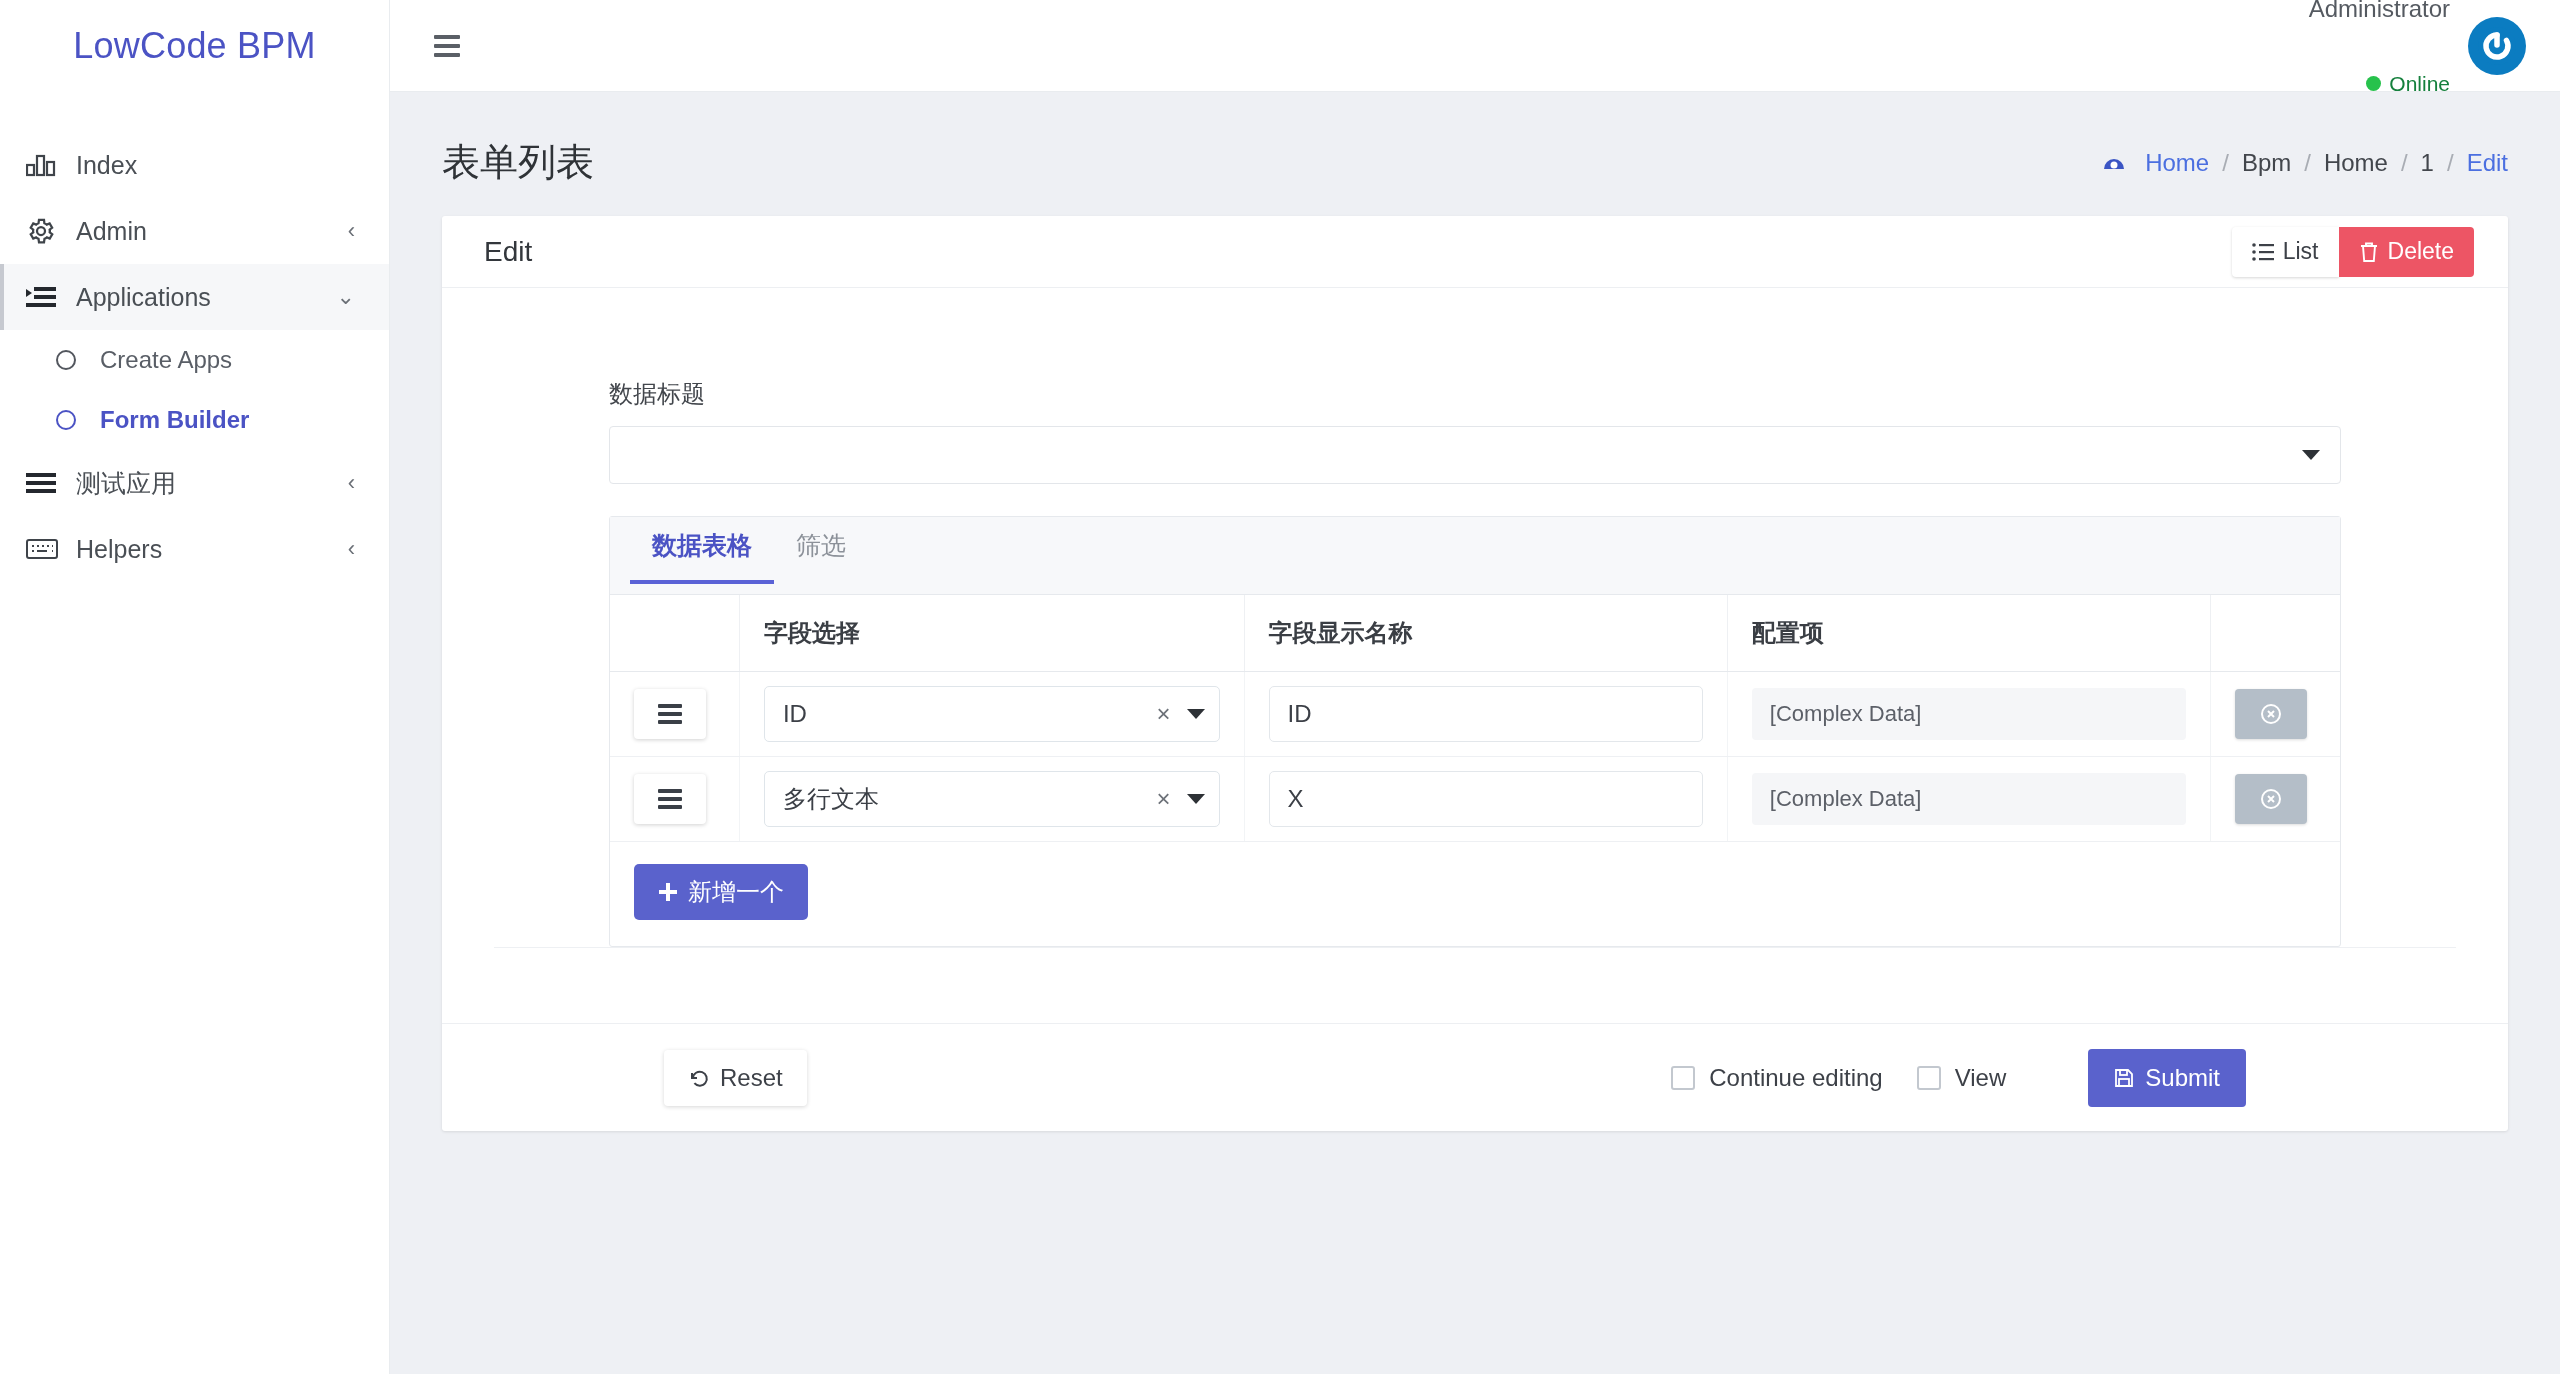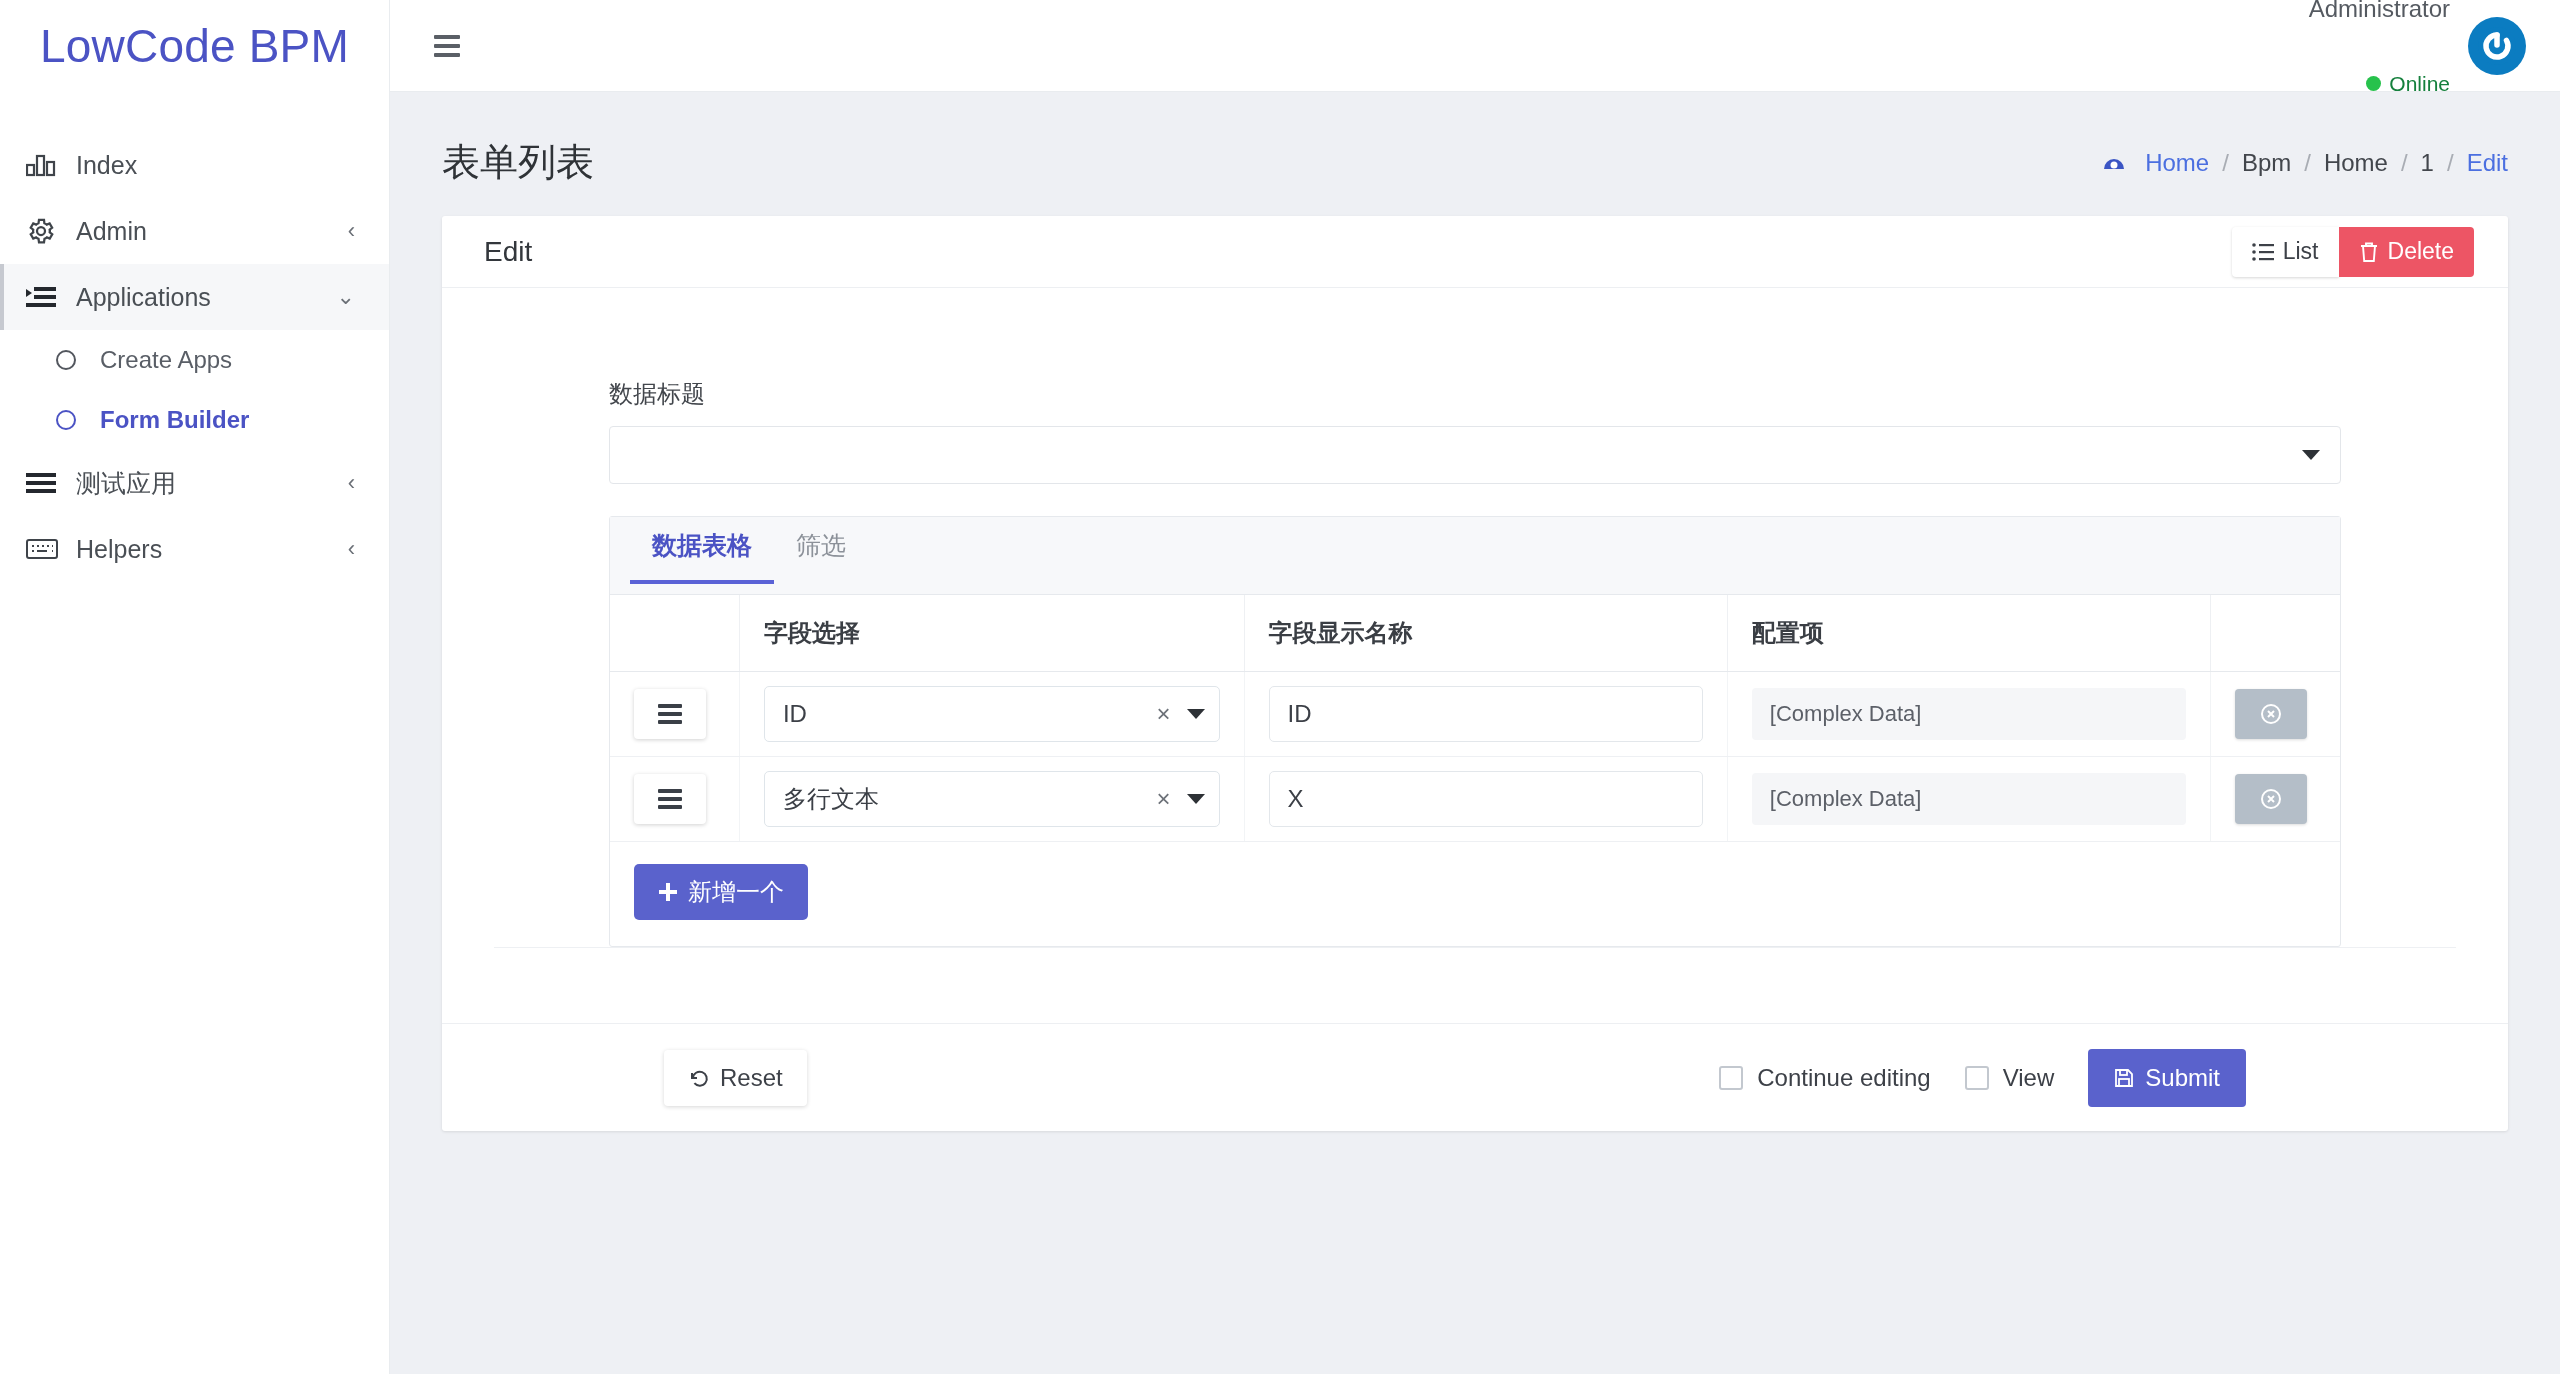--- a/index.html
+++ b/index.html
@@ -14,21 +14,21 @@
   
   .sidebar {
     width: 390px; min-width: 390px; height: 1374px;
     background: #ffffff;
     border-right: 1px solid #e9ecef;
     padding-top: 0;
   }
   .brand {
     height: 92px;
     display: flex; align-items: center; justify-content: center;
-    font-size: 46px; font-weight: 400; color: #4b53c4; letter-spacing: .2px;
+    font-size: 36px; font-weight: 400; color: #4b53c4; letter-spacing: .2px;
   }
   .nav { padding-top: 40px; }
   .nav-item {
     display: flex; align-items: center;
     height: 66px; padding: 0 34px 0 26px;
     color: #4a4f55; font-size: 25px; cursor: pointer;
   }
   .nav-item .ico { width: 46px; min-width: 46px; display: flex; align-items: center; }
   .nav-item .lbl { flex: 1; padding-left: 4px; }
   .nav-item .chev { font-size: 22px; color: #6b7077; line-height: 1; }
@@ -175,21 +175,21 @@
   .btn-reset {
     background: #fff; color: #3d4148; font-size: 24px; height: 56px; padding: 0 24px;
     border-radius: 4px; box-shadow: 0 1px 4px rgba(0,0,0,.16);
     display: inline-flex; align-items: center; gap: 10px; cursor: pointer; border: none; font-family: inherit;
   }
   .chk { display: flex; align-items: center; gap: 14px; font-size: 24px; color: #3d4148; cursor: pointer; }
   .chk .box { width: 24px; height: 24px; border: 2px solid #c3c8cf; border-radius: 3px; background: #fff; }
   .btn-submit {
     background: #5a62cc; color: #fff; font-size: 24px; height: 58px; padding: 0 26px;
     border-radius: 4px; display: inline-flex; align-items: center; gap: 11px;
-    cursor: pointer; border: none; font-family: inherit;
+    cursor: pointer; border: none; font-family: inherit; margin-left: 48px;
   }
   svg { display: block; }
 </style>
 </head>
 <body>
 
 <div class="app">
 
   <aside class="sidebar">
     <div class="brand">LowCode BPM</div>

